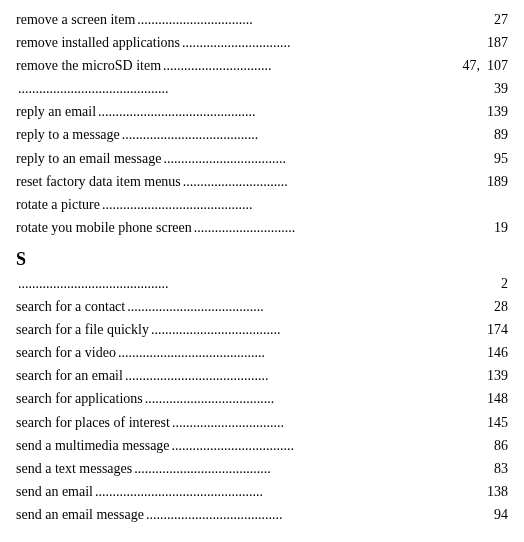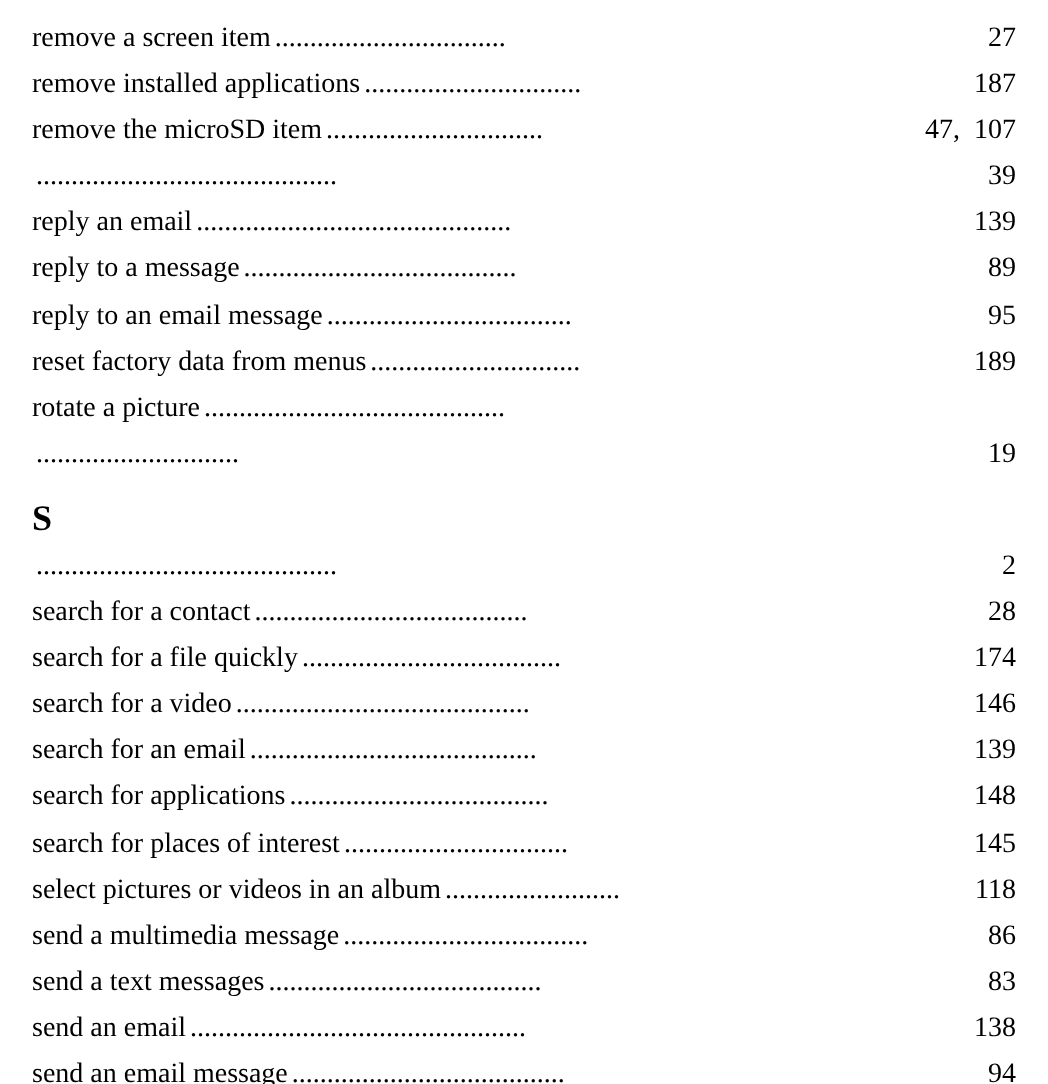--- a/index.html
+++ b/index.html
@@ -88,29 +88,30 @@
       <span class="entry-title">reply to a message</span>
       <span class="entry-dots">.......................................</span>
       <span class="entry-page">89</span>
     </div>
     <div class="index-entry">
       <span class="entry-title">reply to an email message</span>
       <span class="entry-dots">...................................</span>
       <span class="entry-page">95</span>
     </div>
     <div class="index-entry">
-      <span class="entry-title">reset factory data from menus</span>
+      <span class="entry-title">reset factory data item menus</span>
       <span class="entry-dots">..............................</span>
       <span class="entry-page">189</span>
     </div>
     <div class="index-entry">
       <span class="entry-title">rotate a picture</span>
       <span class="entry-dots">...........................................</span>
     </div>
     <div class="index-entry">
+      <span class="entry-title">rotate you mobile phone screen</span>
       <span class="entry-dots">.............................</span>
       <span class="entry-page">19</span>
     </div>
   </div>
 
   <div class="section-header">S</div>
 
   <div>
     <div class="index-entry">
       <span class="entry-dots">...........................................</span>
@@ -140,25 +141,20 @@
       <span class="entry-title">search for applications</span>
       <span class="entry-dots">.....................................</span>
       <span class="entry-page">148</span>
     </div>
     <div class="index-entry">
       <span class="entry-title">search for places of interest</span>
       <span class="entry-dots">................................</span>
       <span class="entry-page">145</span>
     </div>
     <div class="index-entry">
-      <span class="entry-title">select pictures or videos in an album</span>
-      <span class="entry-dots">.........................</span>
-      <span class="entry-page">118</span>
-    </div>
-    <div class="index-entry">
       <span class="entry-title">send a multimedia message</span>
       <span class="entry-dots">...................................</span>
       <span class="entry-page">86</span>
     </div>
     <div class="index-entry">
       <span class="entry-title">send a text messages</span>
       <span class="entry-dots">.......................................</span>
       <span class="entry-page">83</span>
     </div>
     <div class="index-entry">

